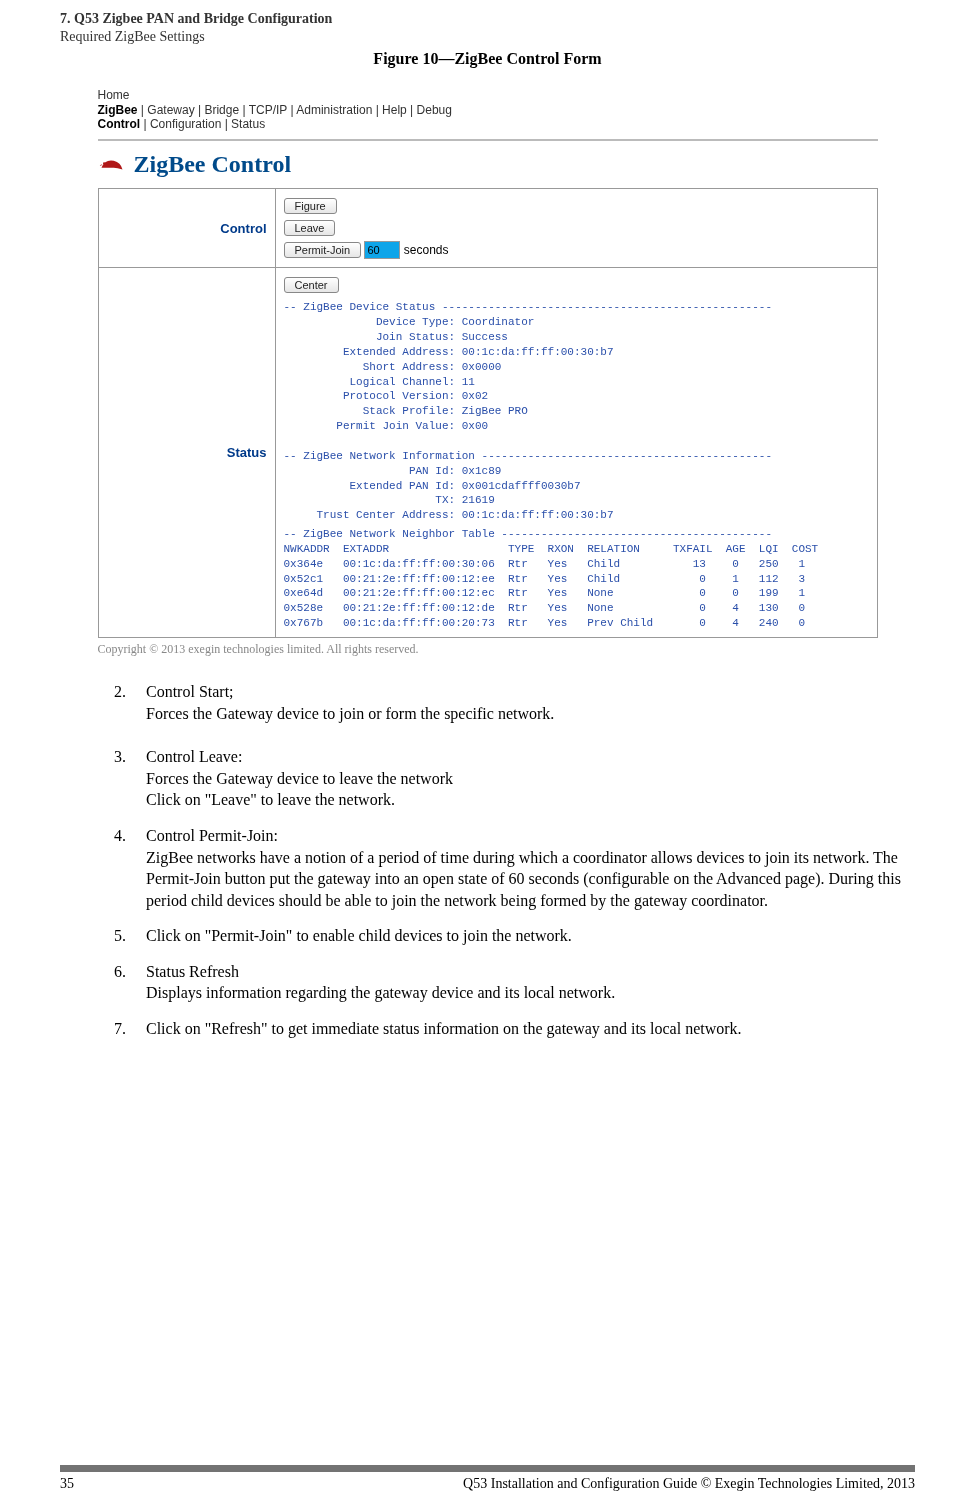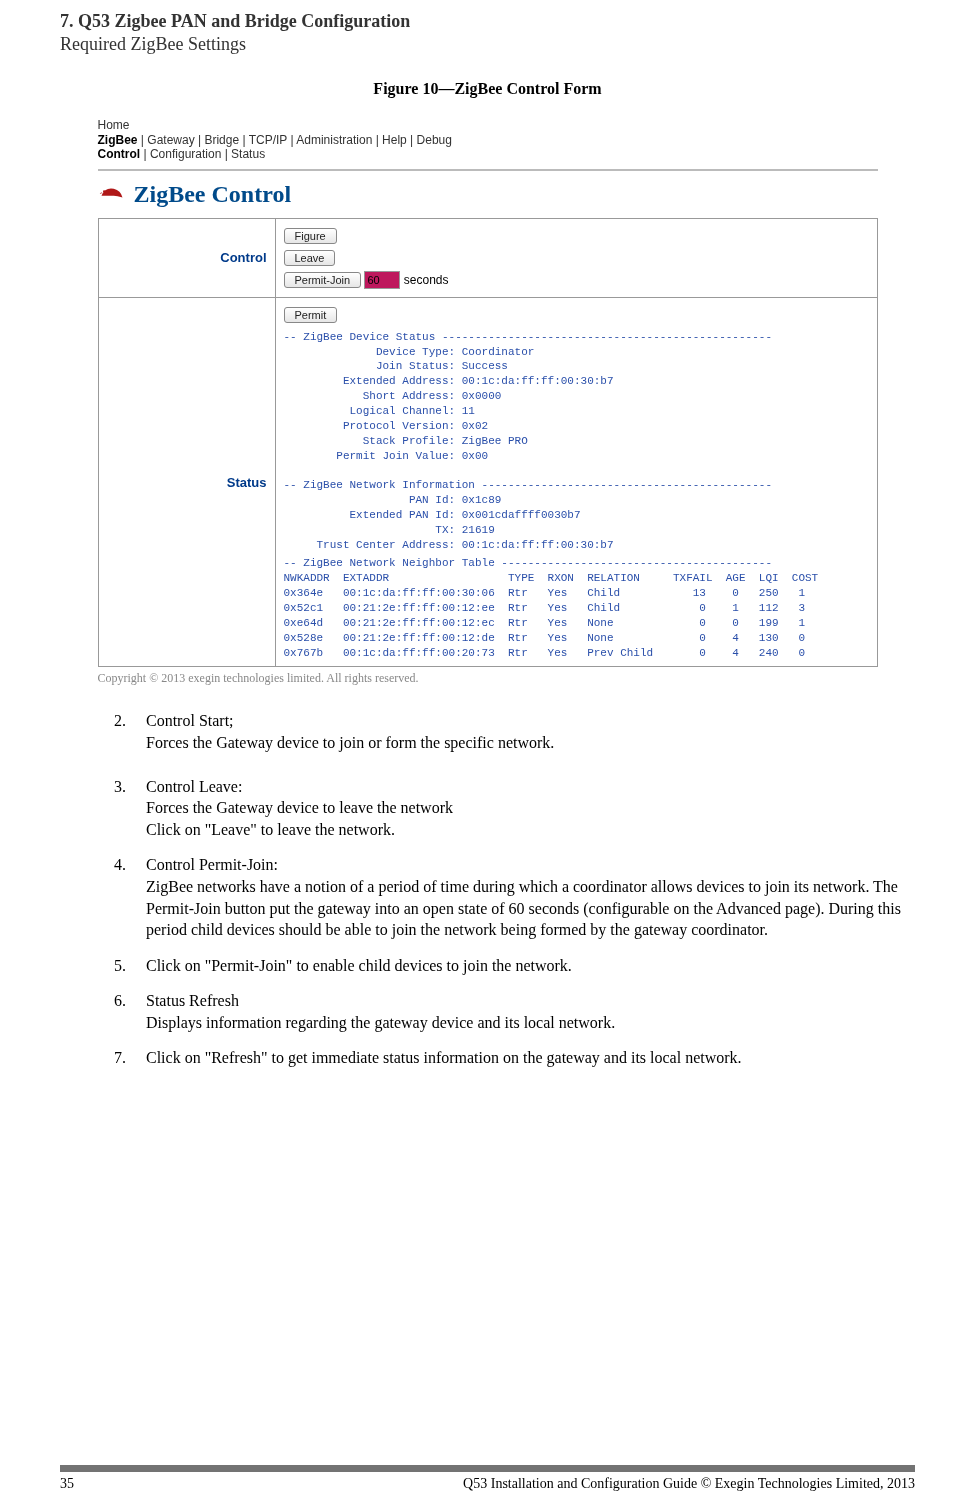--- a/index.html
+++ b/index.html
@@ -10,54 +10,54 @@
     font-family: "Times New Roman", Times, serif;
     color: #000;
   }
   .page {
     width: 975px;
     min-height: 1512px;
     position: relative;
     box-sizing: border-box;
     padding: 10px 60px 30px 60px;
   }
-  .doc-header { font-size: 18px; color: #333; line-height: 1.3; margin-bottom: 23px; }
+  .doc-header { font-size: 14px; color: #333; line-height: 1.3; margin-bottom: 4px; }
   .doc-header .chap { font-weight: bold; }
   .figure-title { text-align: center; font-weight: bold; font-size: 16px; margin-bottom: 18px; }
   .screenshot {
     width: 780px;
     margin: 0 auto 24px auto;
     font-family: Arial, Helvetica, sans-serif;
     font-size: 12px;
   }
   .ss-nav { padding: 2px 0 4px 0; color: #333; }
   .ss-nav .home { display: block; margin-bottom: 1px; }
   .ss-nav .row2, .ss-nav .row3 { display:block; }
   .ss-nav .active { font-weight: bold; color: #000; }
   .hr { border: 0; border-top: 2px solid #bbb; margin: 4px 0 10px 0; }
-  .ss-title-row { display: flex; align-items: center; gap: 8px; margin: 6px 0 10px 0; }
+  .ss-title-row { display: flex; align-items: flex-end; gap: 8px; margin: 6px 0 10px 0; }
   .ss-title { font-size: 24px; font-weight: bold; color: #004a8a; font-family: "Times New Roman", serif; }
   .gecko-icon { width: 28px; height: 24px; display:inline-block; }
   
   .form-table { width: 100%; border-collapse: collapse; table-layout: fixed; }
   .form-table td { border: 1px solid #999; vertical-align: top; padding: 6px 8px; }
   .form-table td.rlabel { width: 160px; text-align: right; vertical-align: middle; font-weight: bold; color: #003a8a; font-size: 13px; }
   .btn {
     display:inline-block;
     border: 1px solid #888;
     border-radius: 3px;
     padding: 1px 10px;
     font-size: 11px;
     background: linear-gradient(#fff,#e6e6e6);
     color:#222;
     margin: 3px 0;
   }
   .small-input {
     width: 30px; height: 16px; border:1px solid #999; font-size:11px; padding:0 2px;
-    background:#be185d; color:#000;
+    background:#0ea5e9; color:#000;
   }
   .status-pre {
     font-family: "Courier New", monospace;
     font-size: 11px;
     color: #2a4faa;
     white-space: pre;
     line-height: 1.35;
     margin: 4px 0 0 0;
     overflow: hidden;
   }
@@ -126,21 +126,21 @@
           <div>
             <span class="btn">Permit-Join</span>
             <input class="small-input" value="60" style="">
             <span>seconds</span>
           </div>
         </td>
       </tr>
       <tr>
         <td class="rlabel">Status</td>
         <td>
-          <div><span class="btn">Permit</span></div>
+          <div><span class="btn">Center</span></div>
           <pre class="status-pre">-- ZigBee Device Status --------------------------------------------------
               Device Type: Coordinator
               Join Status: Success
          Extended Address: 00:1c:da:ff:ff:00:30:b7
             Short Address: 0x0000
           Logical Channel: 11
          Protocol Version: 0x02
             Stack Profile: ZigBee PRO
         Permit Join Value: 0x00
 

